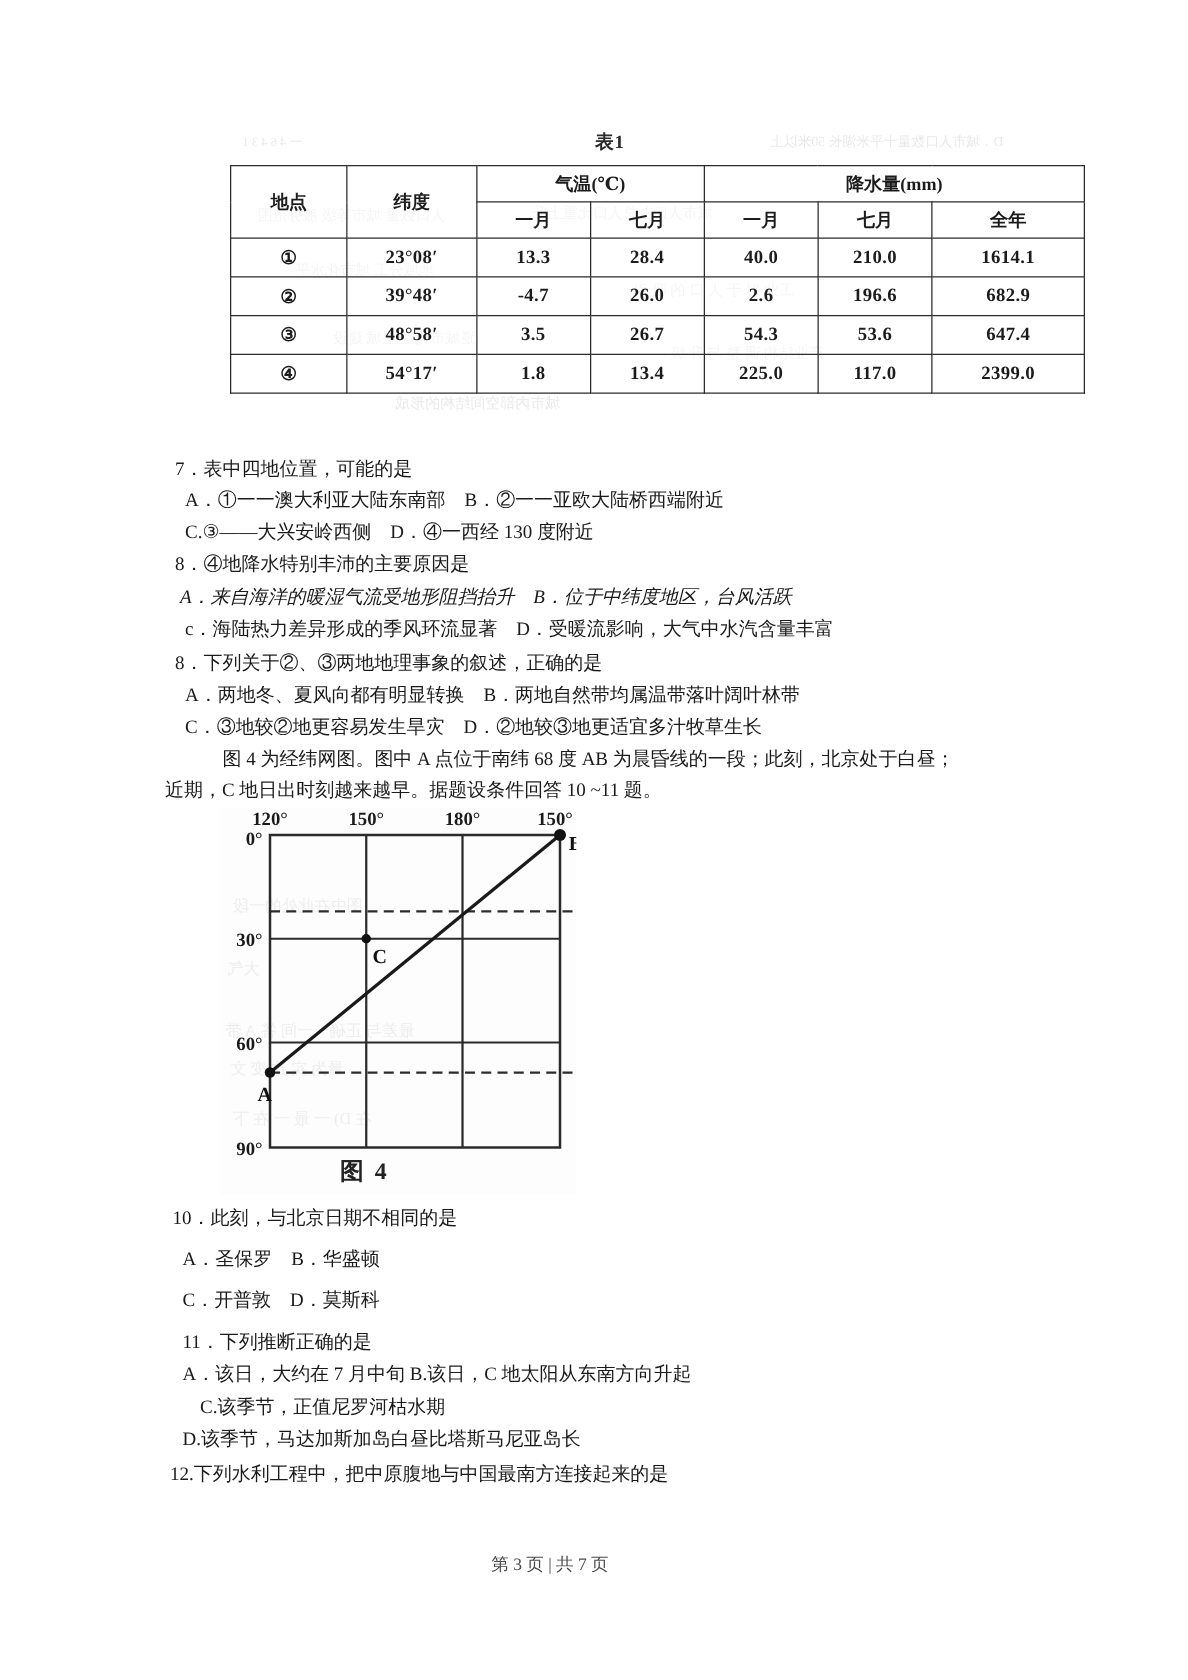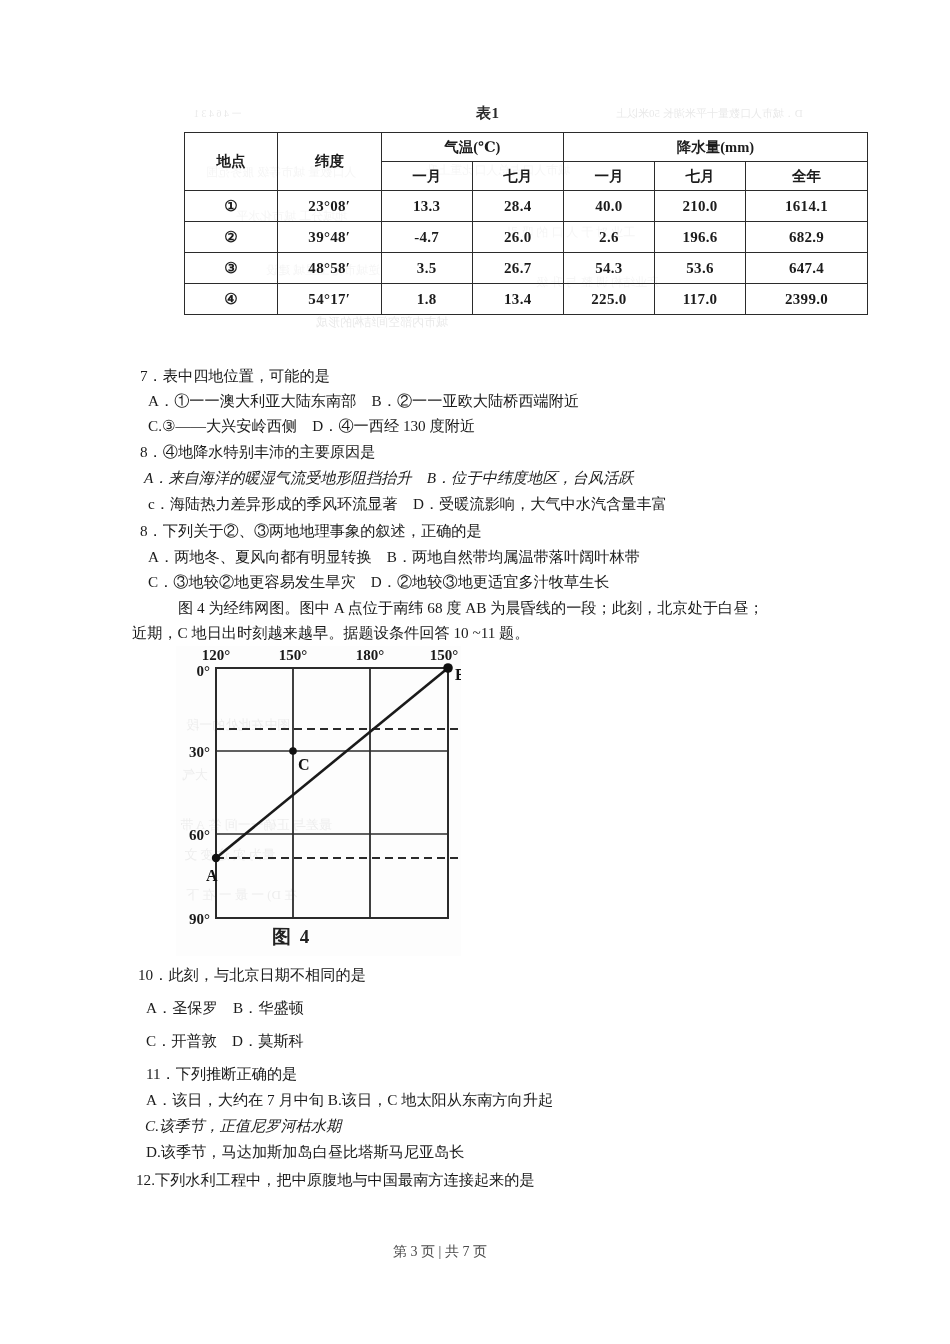--- a/index.html
+++ b/index.html
@@ -281,18 +281,18 @@
 
   <div class="fig-caption">图 4</div>
 </div>
 
 <div class="qline" style="left:138px; top:967px;">10．此刻，与北京日期不相同的是</div>
 <div class="qline" style="left:146px; top:1000px;">A．圣保罗　B．华盛顿</div>
 <div class="qline" style="left:146px; top:1033px;">C．开普敦　D．莫斯科</div>
 
 <div class="qline" style="left:146px; top:1066px;">11．下列推断正确的是</div>
 <div class="qline" style="left:146px; top:1092px;">A．该日，大约在 7 月中旬 B.该日，C 地太阳从东南方向升起</div>
-<div class="qline" style="left:145px; top:1118px;font-style:italic;">C.该季节，正值尼罗河枯水期</div>
+<div class="qline" style="left:160px; top:1118px;">C.该季节，正值尼罗河枯水期</div>
 <div class="qline" style="left:146px; top:1144px;">D.该季节，马达加斯加岛白昼比塔斯马尼亚岛长</div>
 
 <div class="qline" style="left:136px; top:1172px;">12.下列水利工程中，把中原腹地与中国最南方连接起来的是</div>
 
 <div class="footer">第 3 页 | 共 7 页</div>
 
 </body></html>

